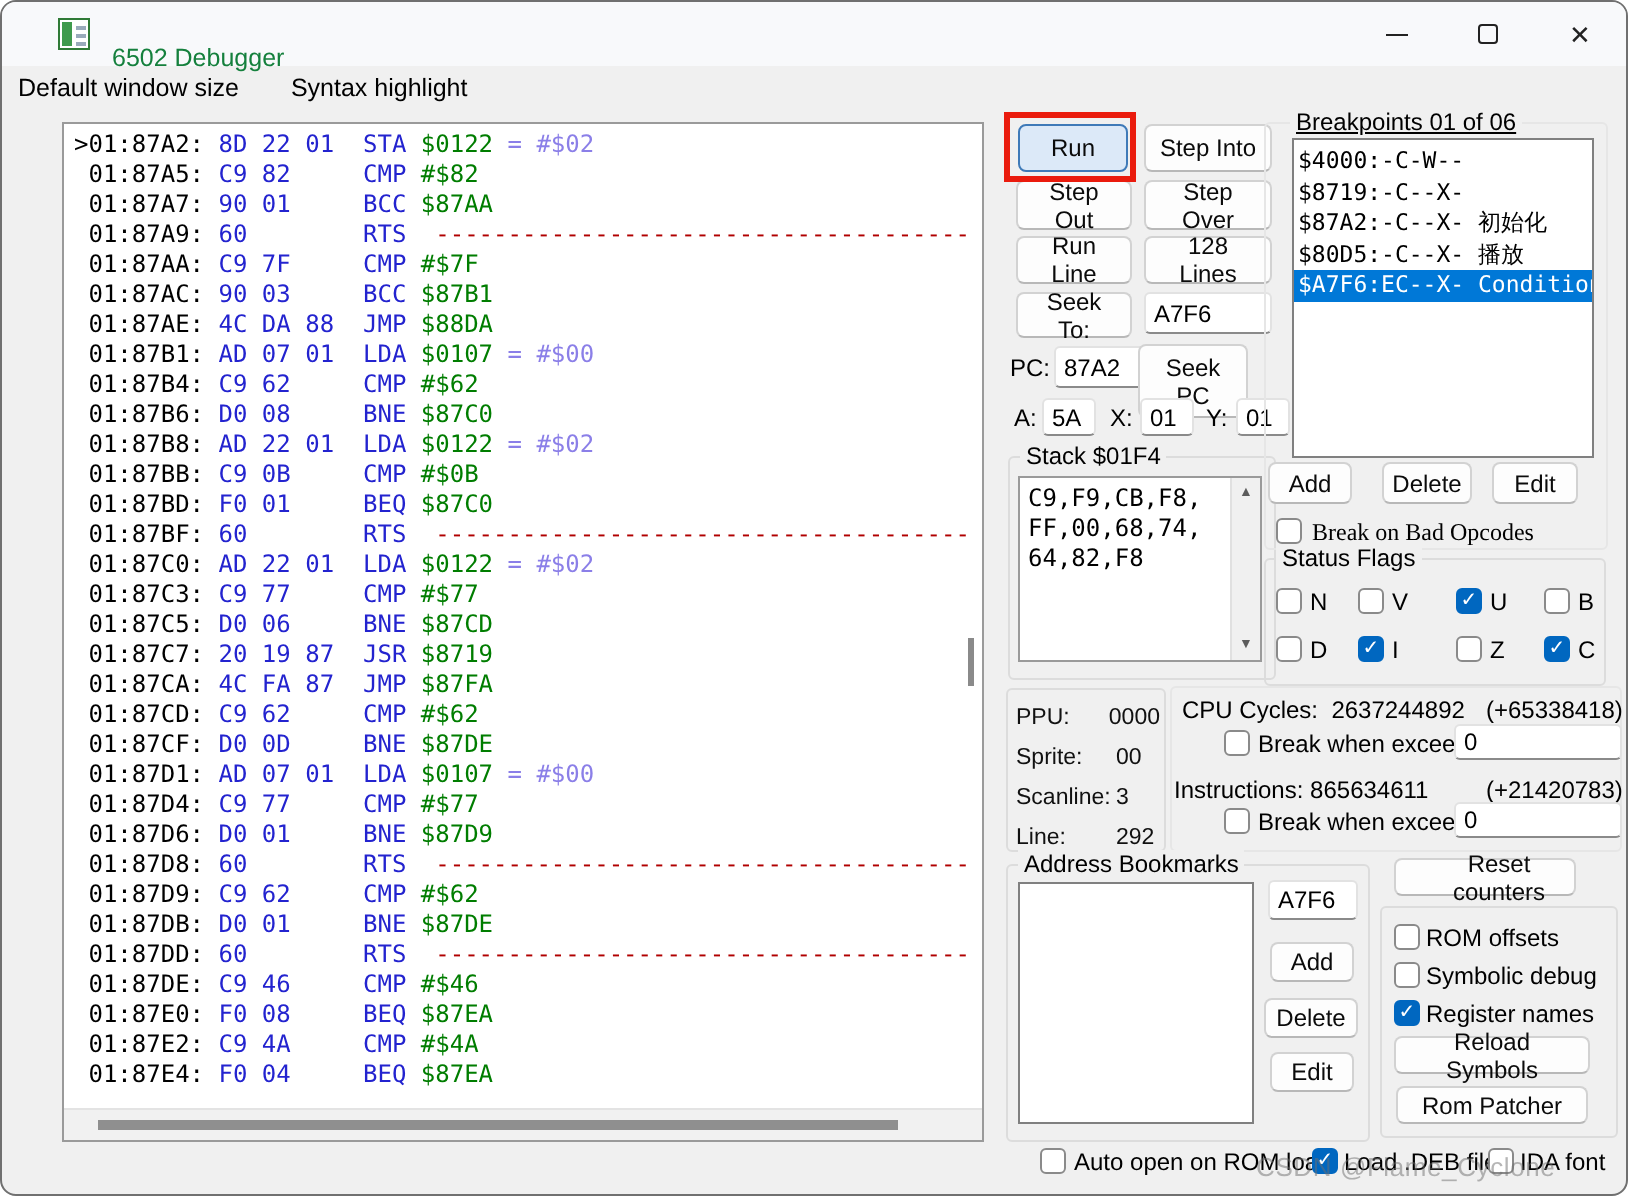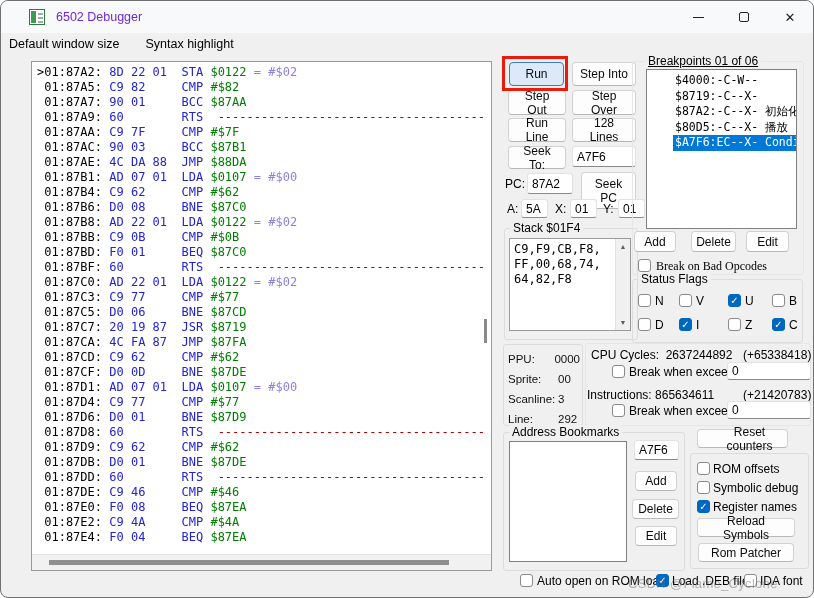--- a/index.html
+++ b/index.html
@@ -7,21 +7,21 @@
   #win{
     position:relative;width:814px;height:598px;background:#f0f0f0;
     font-family:"Liberation Sans",sans-serif;font-size:12px;color:#111;
     border:1px solid #707070;border-radius:8px;overflow:hidden;
   }
   
   .titlebar{position:absolute;left:0;top:0;width:100%;height:32px;background:#f8f9fb;}
   .appicon{position:absolute;left:28px;top:8px;width:16px;height:16px;border:1px solid #2f7a36;background:#fff;}
   .appicon::before{content:"";position:absolute;left:1px;top:1px;width:5px;height:12px;background:#3f9a4d;}
   .appicon::after{content:"";position:absolute;left:8px;top:3px;width:5px;height:2px;background:#9ab;box-shadow:0 4px 0 #9ab,0 8px 0 #9ab;}
-  .title{position:absolute;left:55px;top:0;line-height:32px;font-size:12.5px;color:#6d28d9;}
+  .title{position:absolute;left:55px;top:12px;line-height:32px;font-size:12.5px;color:#15803d;}
   .wbtns{position:absolute;right:0;top:0;height:32px;display:flex;}
   .wbtn{width:46px;height:32px;display:flex;align-items:center;justify-content:center;}
   .glyph-min{width:11px;height:1px;background:#222;}
   .glyph-max{width:10px;height:10px;border:1px solid #222;border-radius:2px;}
   .glyph-close{font-size:13px;color:#222;line-height:1;}
   
   .menubar{position:absolute;left:0;top:32px;width:100%;height:22px;display:flex;align-items:center;padding-left:8px;gap:26px;font-size:12.5px;color:#000;}
   
   .disasm{position:absolute;left:30px;top:60px;width:461px;height:510px;background:#fff;border:1px solid #9a9a9a;}
   .dlines{position:absolute;left:5px;top:3px;right:8px;bottom:18px;font-family:"DejaVu Sans Mono",monospace;font-size:12px;line-height:15px;white-space:pre;overflow:hidden;}
@@ -48,21 +48,21 @@
        font-size:10px;line-height:12px;text-align:center;color:#fff;}
   .cbx.checked{background:#0067c0;border-color:#0067c0;}
   
   .stackarea{position:absolute;left:508px;top:237px;width:122px;height:93px;background:#fff;border:1px solid #9a9a9a;}
   .stacklines{position:absolute;left:4px;top:3px;font-family:"DejaVu Sans Mono",monospace;font-size:12px;line-height:15px;color:#000;white-space:pre;}
   .stackscroll{position:absolute;right:0;top:0;width:15px;height:100%;background:#f0f0f0;border-left:1px solid #e0e0e0;}
   .sarrow{position:absolute;left:0;width:100%;text-align:center;font-size:7px;color:#5c5c5c;}
   
   .bplist{position:absolute;left:645px;top:68px;width:151px;height:160px;background:#fff;border:1px solid #808080;
           font-family:"DejaVu Sans Mono",monospace;font-size:11.5px;line-height:15.5px;overflow:hidden;padding-top:3px;}
-  .bp-item{padding-left:2px;white-space:pre;color:#000;margin-left:26px;}
+  .bp-item{padding-left:2px;white-space:pre;color:#000;}
   .bp-item.selected{background:#0078d7;color:#fff;}
   
   .ppu-rows{position:absolute;left:507px;top:348px;width:72px;}
   .ppu-row{display:flex;height:20px;align-items:center;font-size:11.5px;}
   .ppu-label{display:inline-block;width:50px;}
   .flag-label{position:absolute;font-size:12px;color:#000;}
   .watermark{position:absolute;left:627px;top:575px;font-size:13px;color:rgba(110,110,110,0.5);letter-spacing:.3px;white-space:nowrap;z-index:5;pointer-events:none;}
 </style>
 </head>
 <body>
@@ -102,21 +102,21 @@
   <button class="btn run" style="left:508px;top:61px;width:55px;height:24px;">Run</button>
   <button class="btn" style="left:571px;top:61px;width:64px;height:24px;">Step Into</button>
   <button class="btn" style="left:507px;top:89px;width:58px;height:25px;">Step Out</button>
   <button class="btn" style="left:571px;top:89px;width:64px;height:25px;">Step Over</button>
   <button class="btn" style="left:507px;top:117px;width:58px;height:24px;">Run Line</button>
   <button class="btn" style="left:571px;top:117px;width:64px;height:24px;">128 Lines</button>
   <button class="btn" style="left:507px;top:145px;width:58px;height:23px;">Seek To:</button>
   <input class="tbox" style="left: 571px; top: 145px; width: 64px; height: 21px;" readonly="" value="A7F6">
   <span class="lab" style="left:504px;top:176px;">PC:</span>
   <input class="tbox" style="left: 526px; top: 172px; width: 46px; height: 21px;" readonly="" value="87A2">
-  <button class="btn" style="left:580px;top:171px;width:55px;height:37px;">Seek PC</button>
+  <button class="btn" style="left:568px;top:171px;width:55px;height:37px;">Seek PC</button>
   <span class="lab" style="left:506px;top:201px;">A:</span>
   <input class="tbox" style="left: 520px; top: 198px; width: 27px; height: 19px;" readonly="" value="5A">
   <span class="lab" style="left:554px;top:201px;">X:</span>
   <input class="tbox" style="left: 569px; top: 198px; width: 27px; height: 19px;" readonly="" value="01">
   <span class="lab" style="left:602px;top:201px;">Y:</span>
   <input class="tbox" style="left: 617px; top: 198px; width: 27px; height: 19px;" readonly="" value="01">
 
   <div class="gbox" style="left:503px;top:227px;width:134px;height:112px;">
     <span class="gbox-label">Stack $01F4</span>
   </div>

